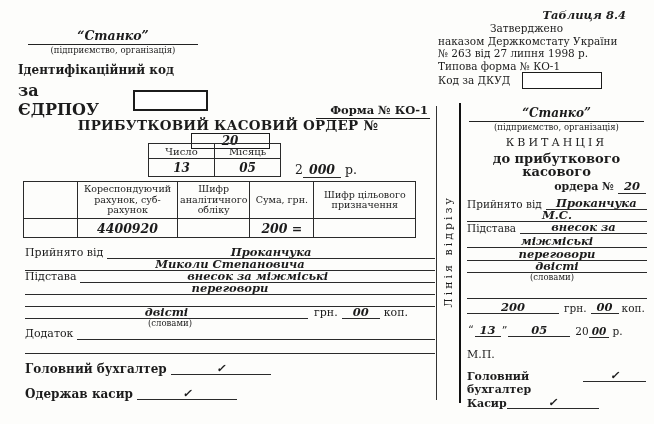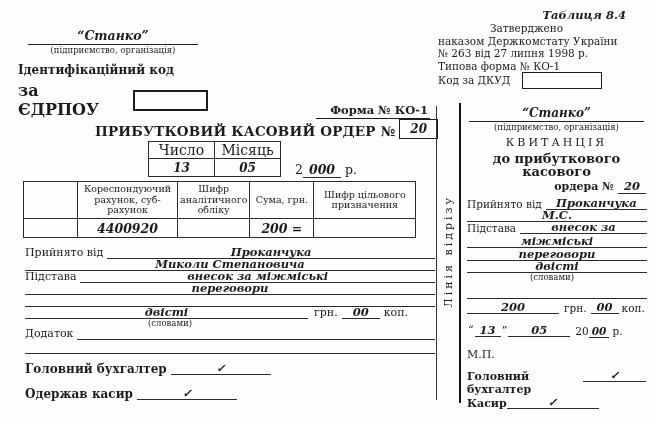--- a/index.html
+++ b/index.html
@@ -29,27 +29,27 @@
   
   .approved { left:438px; top:22px; width:205px; font-size:10.5px; line-height:12.5px; }
   .approved .c { margin-left:52px; }
   .dkud-row { display:flex; align-items:center; }
   .dkud-row .code-box { width:80px; height:17px; margin-left:12px; border-width:1.5px; }
 
   
   .order { left:18px; top:103px; width:420px; }
   .form-label { text-align:right; margin-right:8px; font-size:11.5px; font-weight:bold; height:14px; }
   .form-label span { border-bottom:1.5px solid #1c1c1c; padding:0 2px 1px 14px; }
-  .title-row { display:flex; align-items:flex-end; margin-left:77px; margin-top:0px; height:22px; }
+  .title-row { display:flex; align-items:center; margin-top:0px; height:22px;flex-direction:column; }
   .order-title { font-size:13.5px; font-weight:bold; letter-spacing:0.2px; white-space:nowrap; }
   .num-box { width:79px; height:20px; border:1.5px solid #1c1c1c; margin-left:4px; display:flex; align-items:center; justify-content:center; font-size:12px; }
   .date-row { display:flex; align-items:flex-end; margin-left:130px; margin-top:3px; height:35px; }
   .date-table { border-collapse:collapse; }
   .date-table th, .date-table td { border:1.2px solid #2a2a2a; width:66px; text-align:center; }
-  .date-table th { font-size:14px; font-weight:normal; height:15px; }
+  .date-table th { font-size:10px; font-weight:normal; height:15px; }
   .date-table td { font-size:12px; height:18px; }
   .year { margin-left:14px; font-size:12.5px; white-space:nowrap; }
   .main-table { border-collapse:collapse; margin-left:5px; margin-top:4px; }
   .main-table th, .main-table td { border:1.4px solid #2a2a2a; text-align:center; vertical-align:middle; }
   .main-table th { font-size:9.5px; font-weight:normal; line-height:10.5px; height:37px; padding:1px 2px; }
   .main-table td { height:19px; font-size:12.5px; }
   .c0 { width:54px; } .c1 { width:100px; } .c2 { width:70px; } .c3 { width:64px; } .c4 { width:102px; }
 
   .frow { display:flex; align-items:flex-end; height:12px; margin-left:7px; width:410px; font-size:11px; line-height:12px; }
   .frow .lbl { white-space:nowrap; padding-right:4px; }

